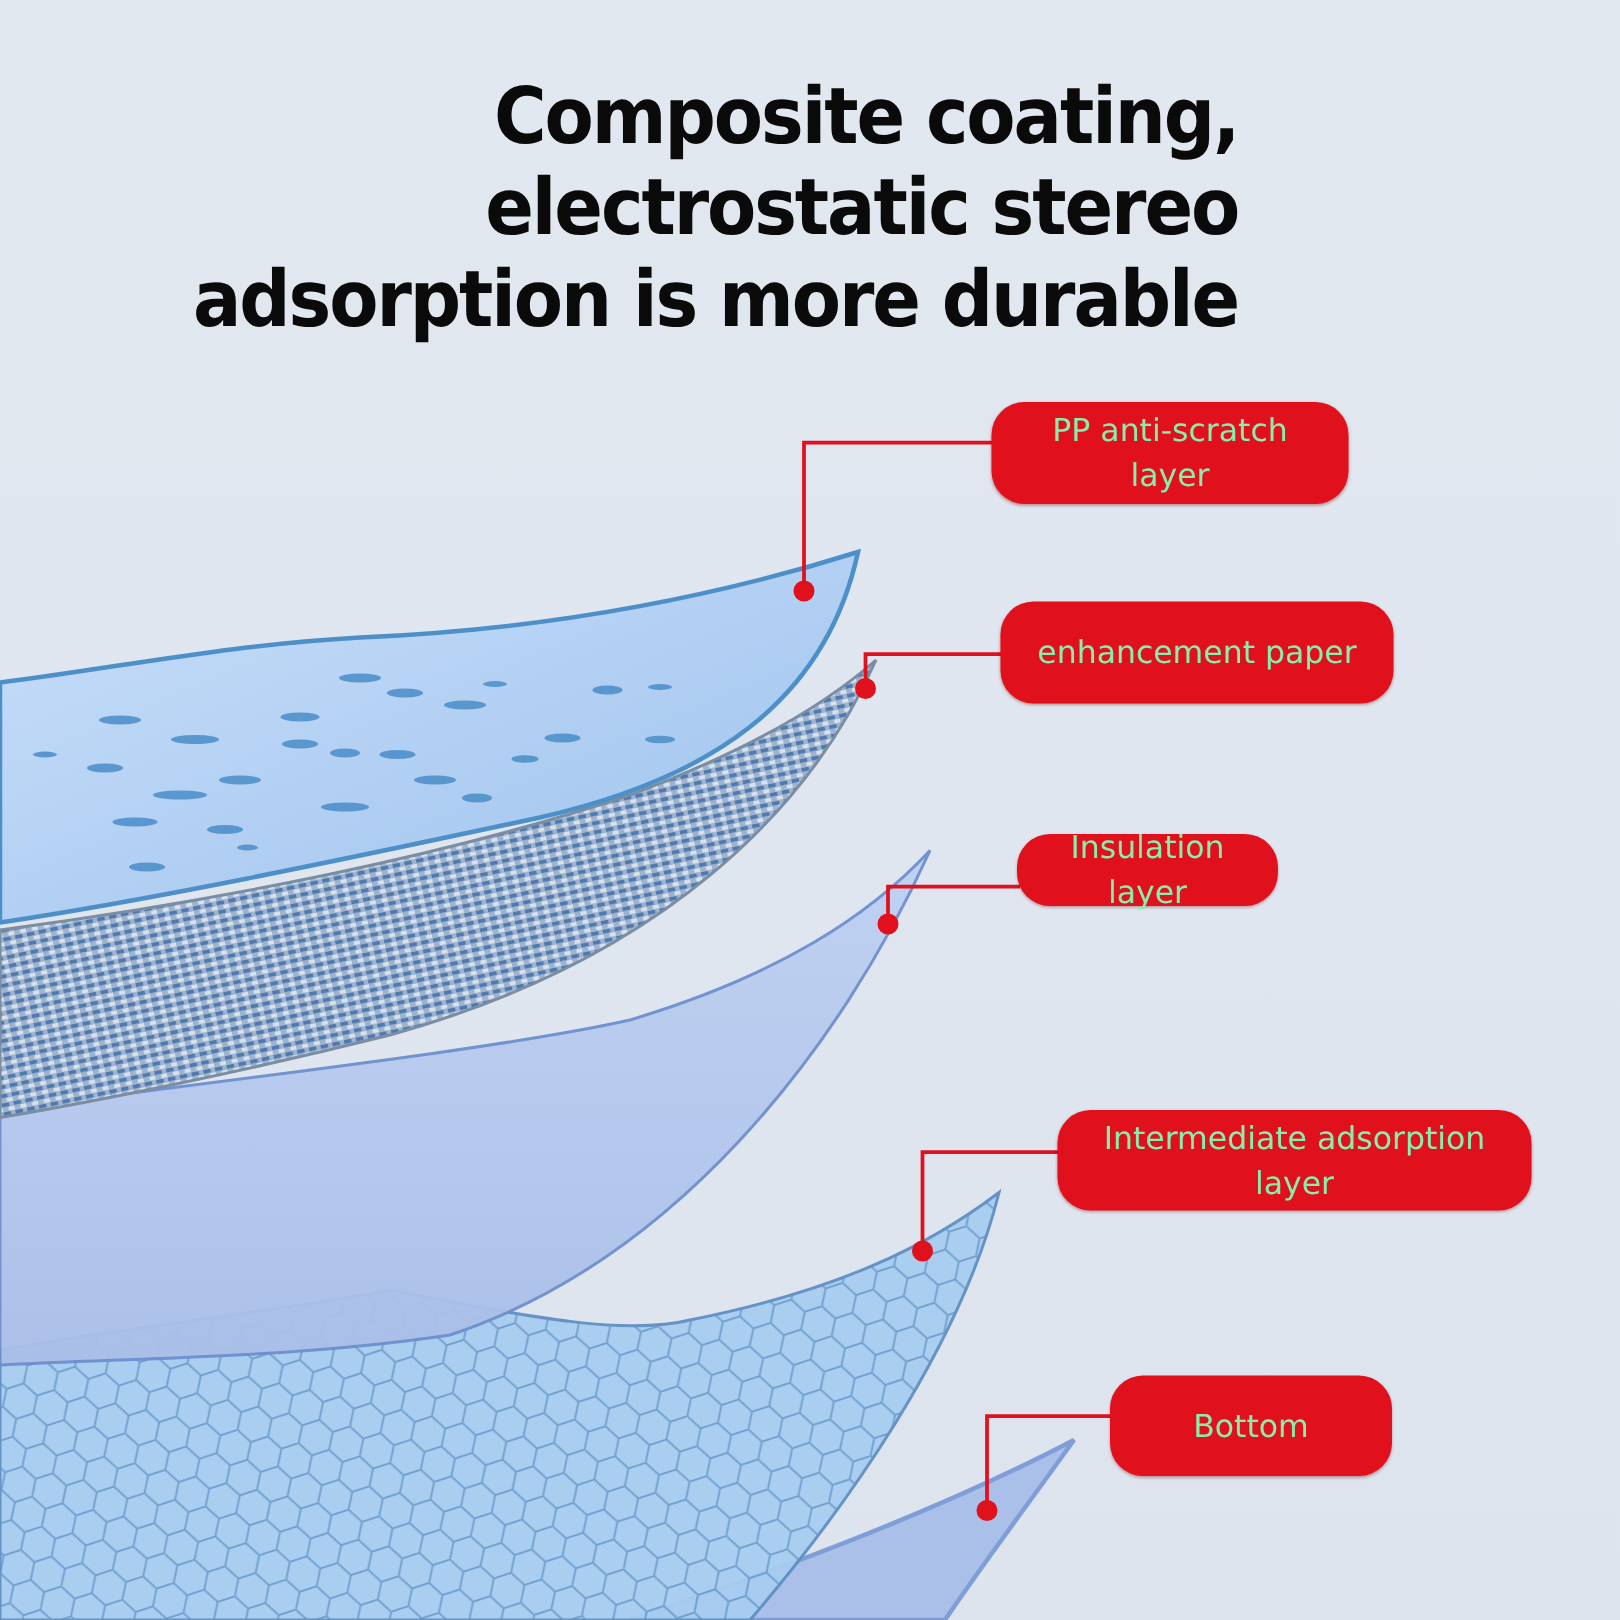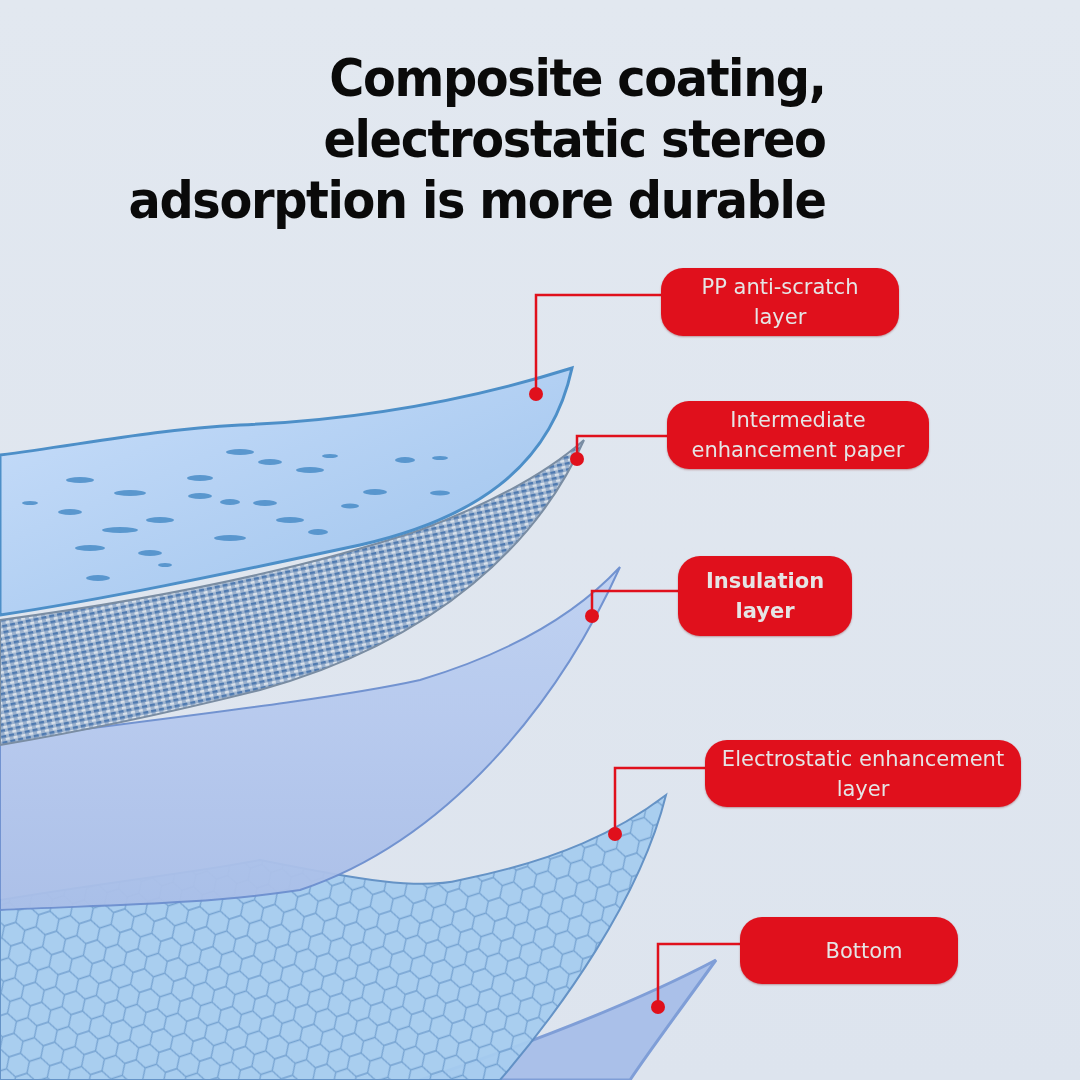--- a/index.html
+++ b/index.html
@@ -1,21 +1,21 @@
 <!DOCTYPE html>
 <html><head>
 <meta charset="utf-8">
 <style>
   html, body { margin:0; padding:0; }
   body { width:1080px; height:1080px; overflow:hidden; background:#dfe5ee; font-family:"DejaVu Sans", sans-serif; position:relative; }
   #stage { position:absolute; left:0; top:0; width:1080px; height:1080px; background:linear-gradient(180deg,#e2e8f0 0%,#dde4ee 100%); }
   .headline { position:absolute; right:255px; top:48px; text-align:right; font-family:"DejaVu Sans", sans-serif; font-weight:bold; font-size:52px; line-height:61px; color:#0a0a0a; letter-spacing:-1.5px; transform:scaleX(0.92); transform-origin:right top; }
   .headline div { white-space:nowrap; }
   svg.art { position:absolute; left:0; top:0; }
-  .label { position:absolute; background:#e0101c; color:#e5e5e5; border-radius:22px; text-align:center; font-family:"DejaVu Sans", sans-serif; font-size:21px; line-height:30px; box-shadow:0 1px 2px rgba(120,0,0,0.35); display:flex; flex-direction:column; justify-content:center; }
+  .label { position:absolute; background:#e0101c; color:#86efac; border-radius:22px; text-align:center; font-family:"DejaVu Sans", sans-serif; font-size:21px; line-height:30px; box-shadow:0 1px 2px rgba(120,0,0,0.35); display:flex; flex-direction:column; justify-content:center; }
   .label span { display:block; white-space:nowrap; }
 </style>
 </head>
 <body>
 
 <div id="stage">
 
   <svg class="art" width="1080" height="1080" viewBox="0 0 1080 1080">
     <defs>
       <pattern id="weave" width="8" height="6" patternUnits="userSpaceOnUse" patternTransform="rotate(-12)">
@@ -97,31 +97,30 @@
     <div>electrostatic stereo</div>
     <div>adsorption is more durable</div>
   </div>
 
   <div class="label" style="left:661px; top:268px; width:238px; height:68px;">
     <span>PP anti-scratch</span>
     <span>layer</span>
   </div>
 
   <div class="label" style="left:667px; top:401px; width:262px; height:68px;">
-    <span>Intermediate</span>
     <span>enhancement paper</span>
   </div>
 
-  <div class="label" style="left:678px; top:556px; width:174px; height:80px;font-weight:bold;">
+  <div class="label" style="left:678px; top:556px; width:174px; height:48px;">
     <span>Insulation</span>
     <span>layer</span>
   </div>
 
   <div class="label" style="left:705px; top:740px; width:316px; height:67px;">
-    <span>Electrostatic enhancement</span>
+    <span>Intermediate adsorption</span>
     <span>layer</span>
   </div>
 
-  <div class="label" style="left:740px; top:917px; width:188px; height:67px;padding-left:30px;">
+  <div class="label" style="left:740px; top:917px; width:188px; height:67px;">
     <span>Bottom</span>
   </div>
 
 </div>
 
 </body></html>

